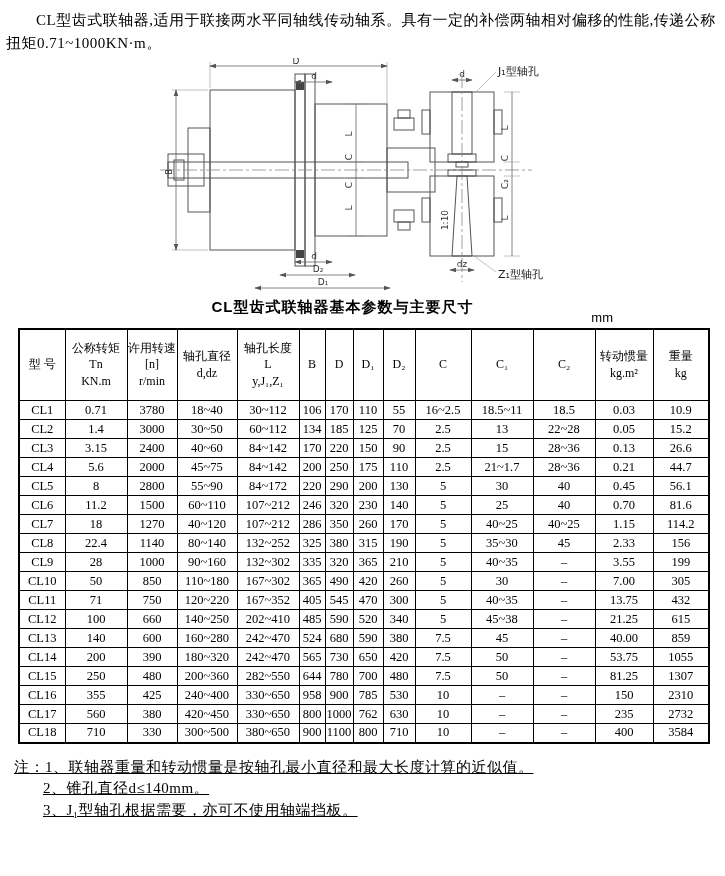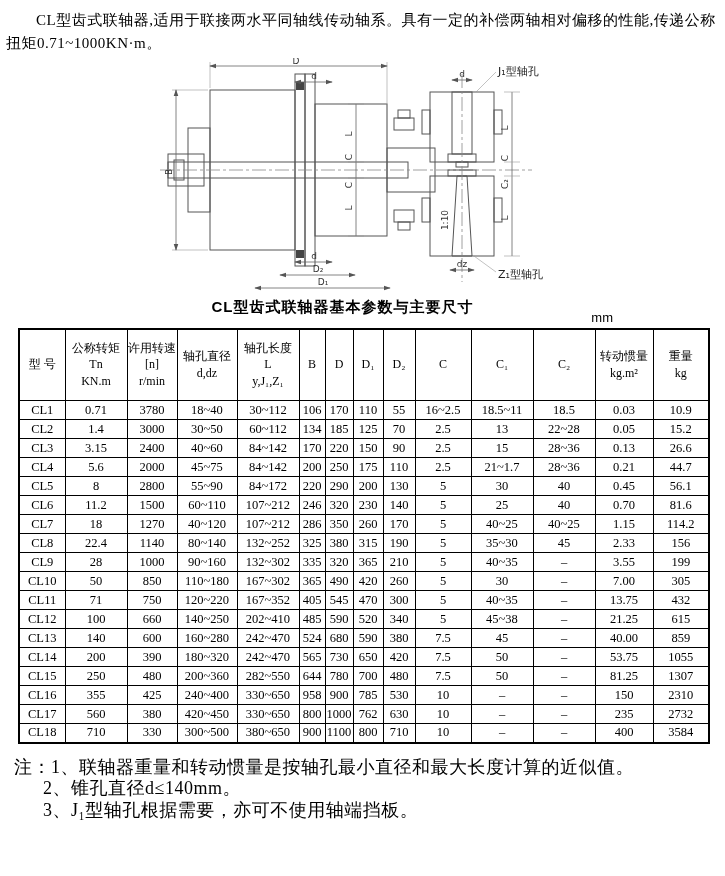--- a/index.html
+++ b/index.html
@@ -36,21 +36,21 @@
   }
   table.params th, table.params td {
     border:1px solid #000; text-align:center; vertical-align:middle;
     padding:0; overflow:hidden;
   }
   table.params th {
     font-weight:normal; font-size:12px; line-height:1.4;
     white-space:pre-line; height:72px;
   }
   table.params td { height:19px; font-size:12.5px; }
-  .notes { margin:13px 4px 0 14px; font-size:18px; line-height:21.5px; letter-spacing:0.5px; }
+  .notes { margin:13px 4px 0 14px; font-size:15px; line-height:21.5px; letter-spacing:0.5px;text-decoration:underline; }
   .note-rest { margin-left:29px; }
 </style>
 </head>
 <body>
 
 <p class="intro">CL型齿式联轴器,适用于联接两水平同轴线传动轴系。具有一定的补偿两轴相对偏移的性能,传递公称扭矩0.71~1000KN·m。</p>
 
 <div class="diagram">
   <svg width="545" height="236" viewBox="0 0 545 236">
     <defs>

